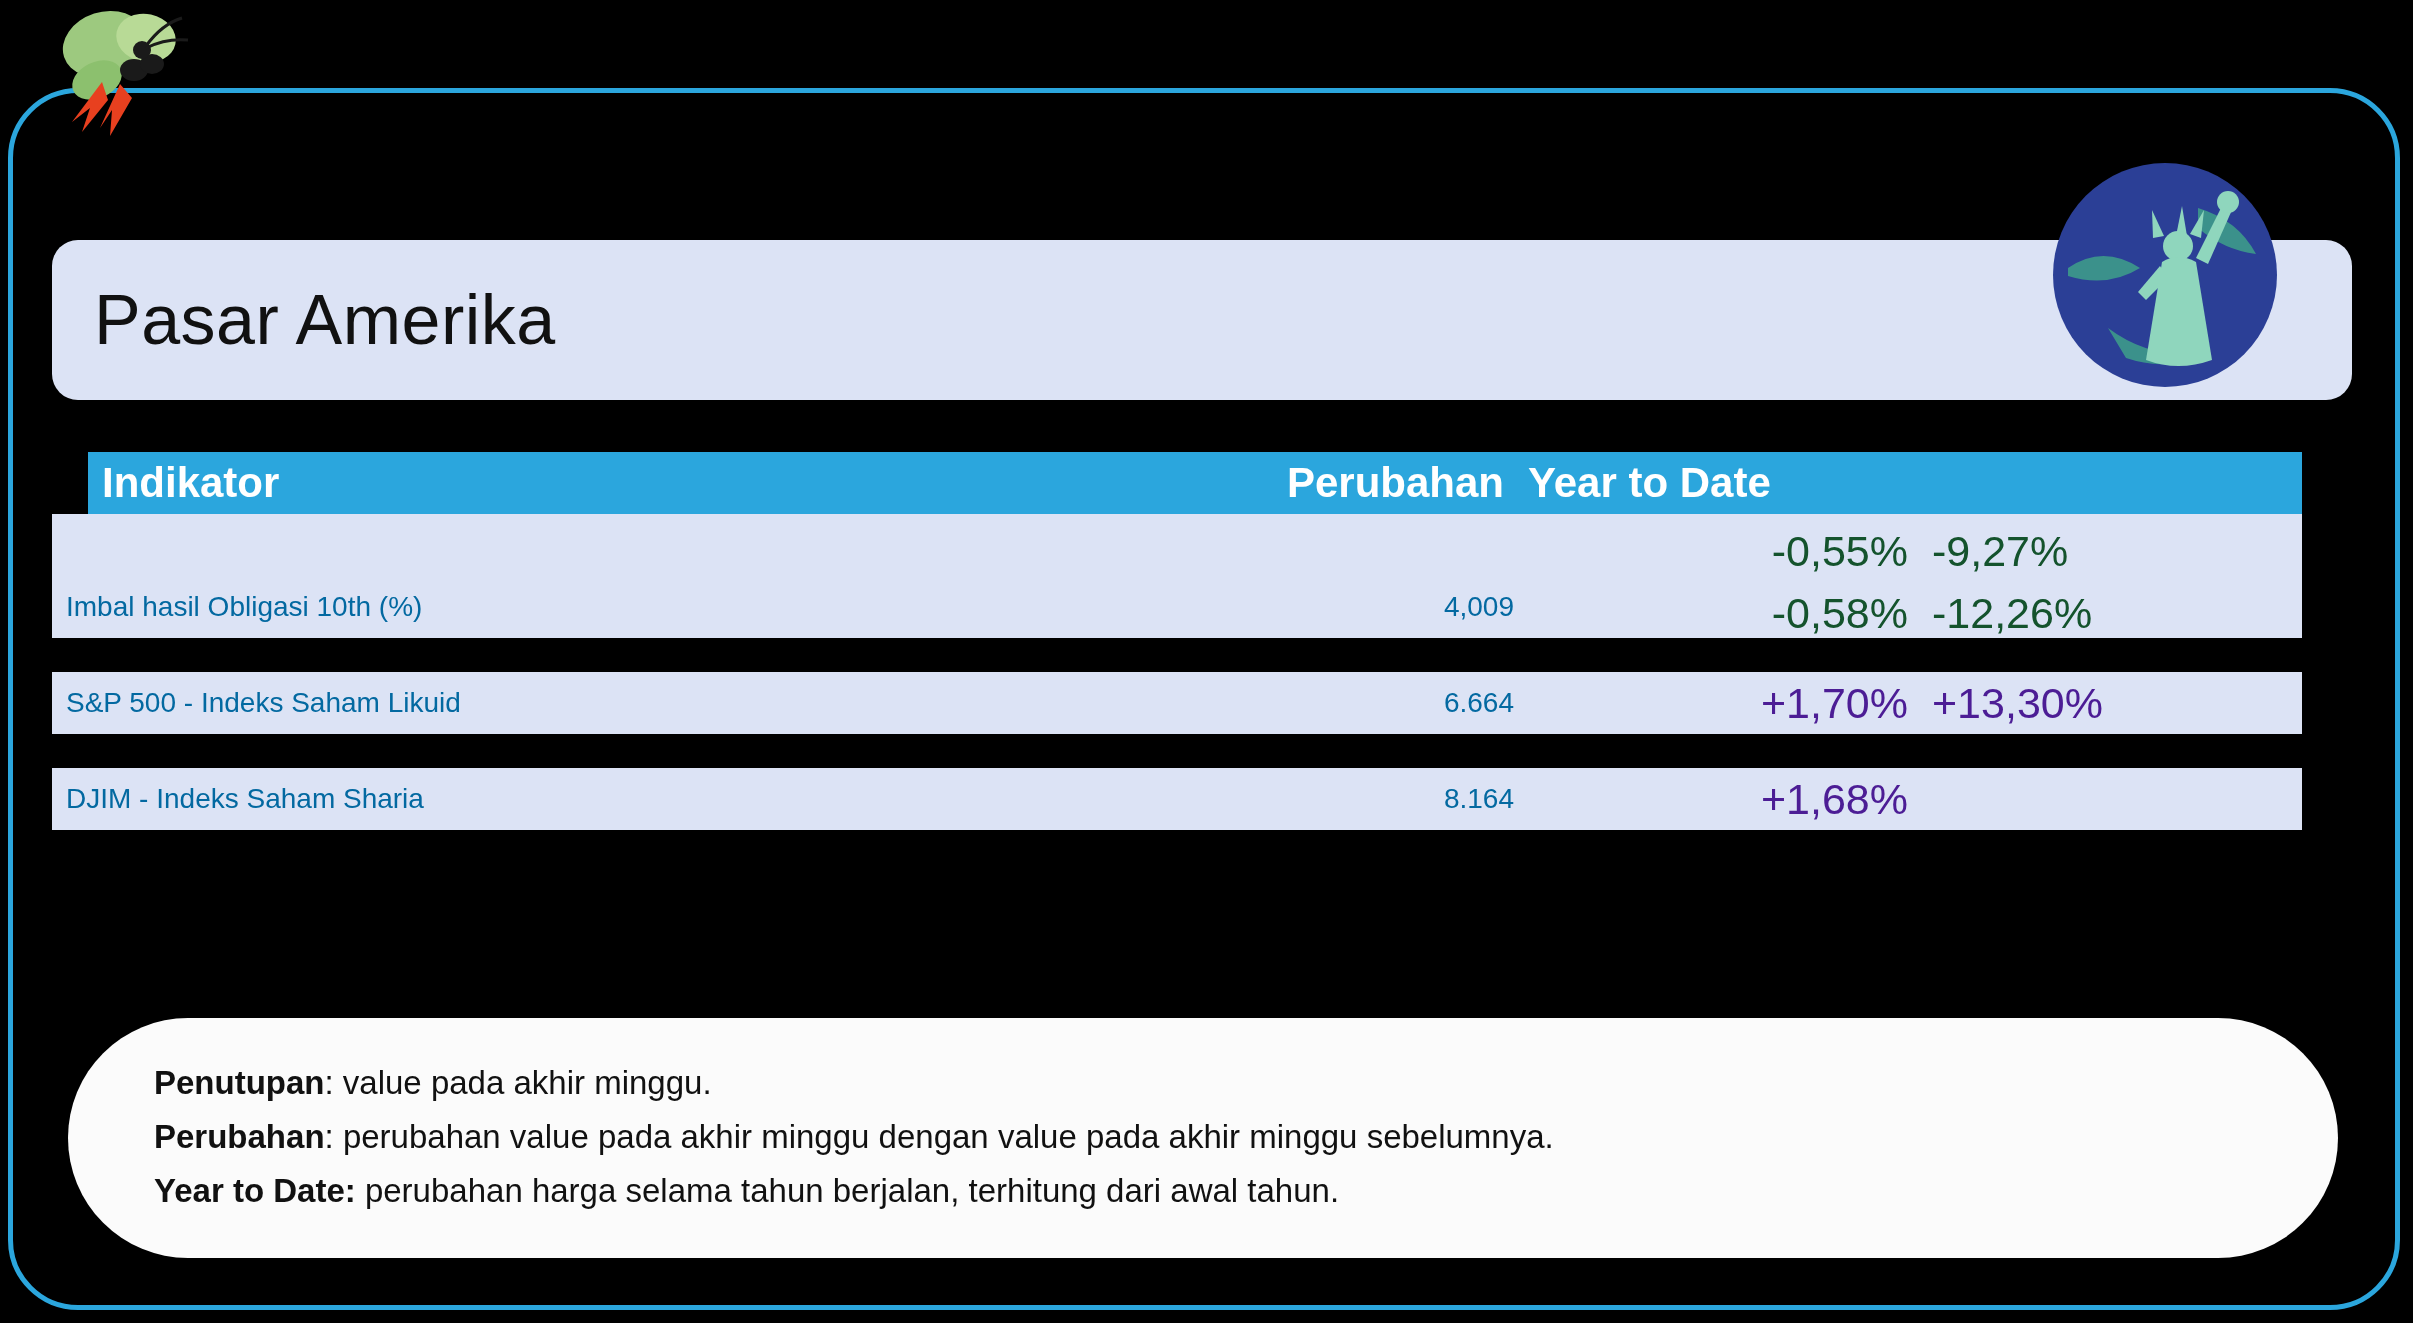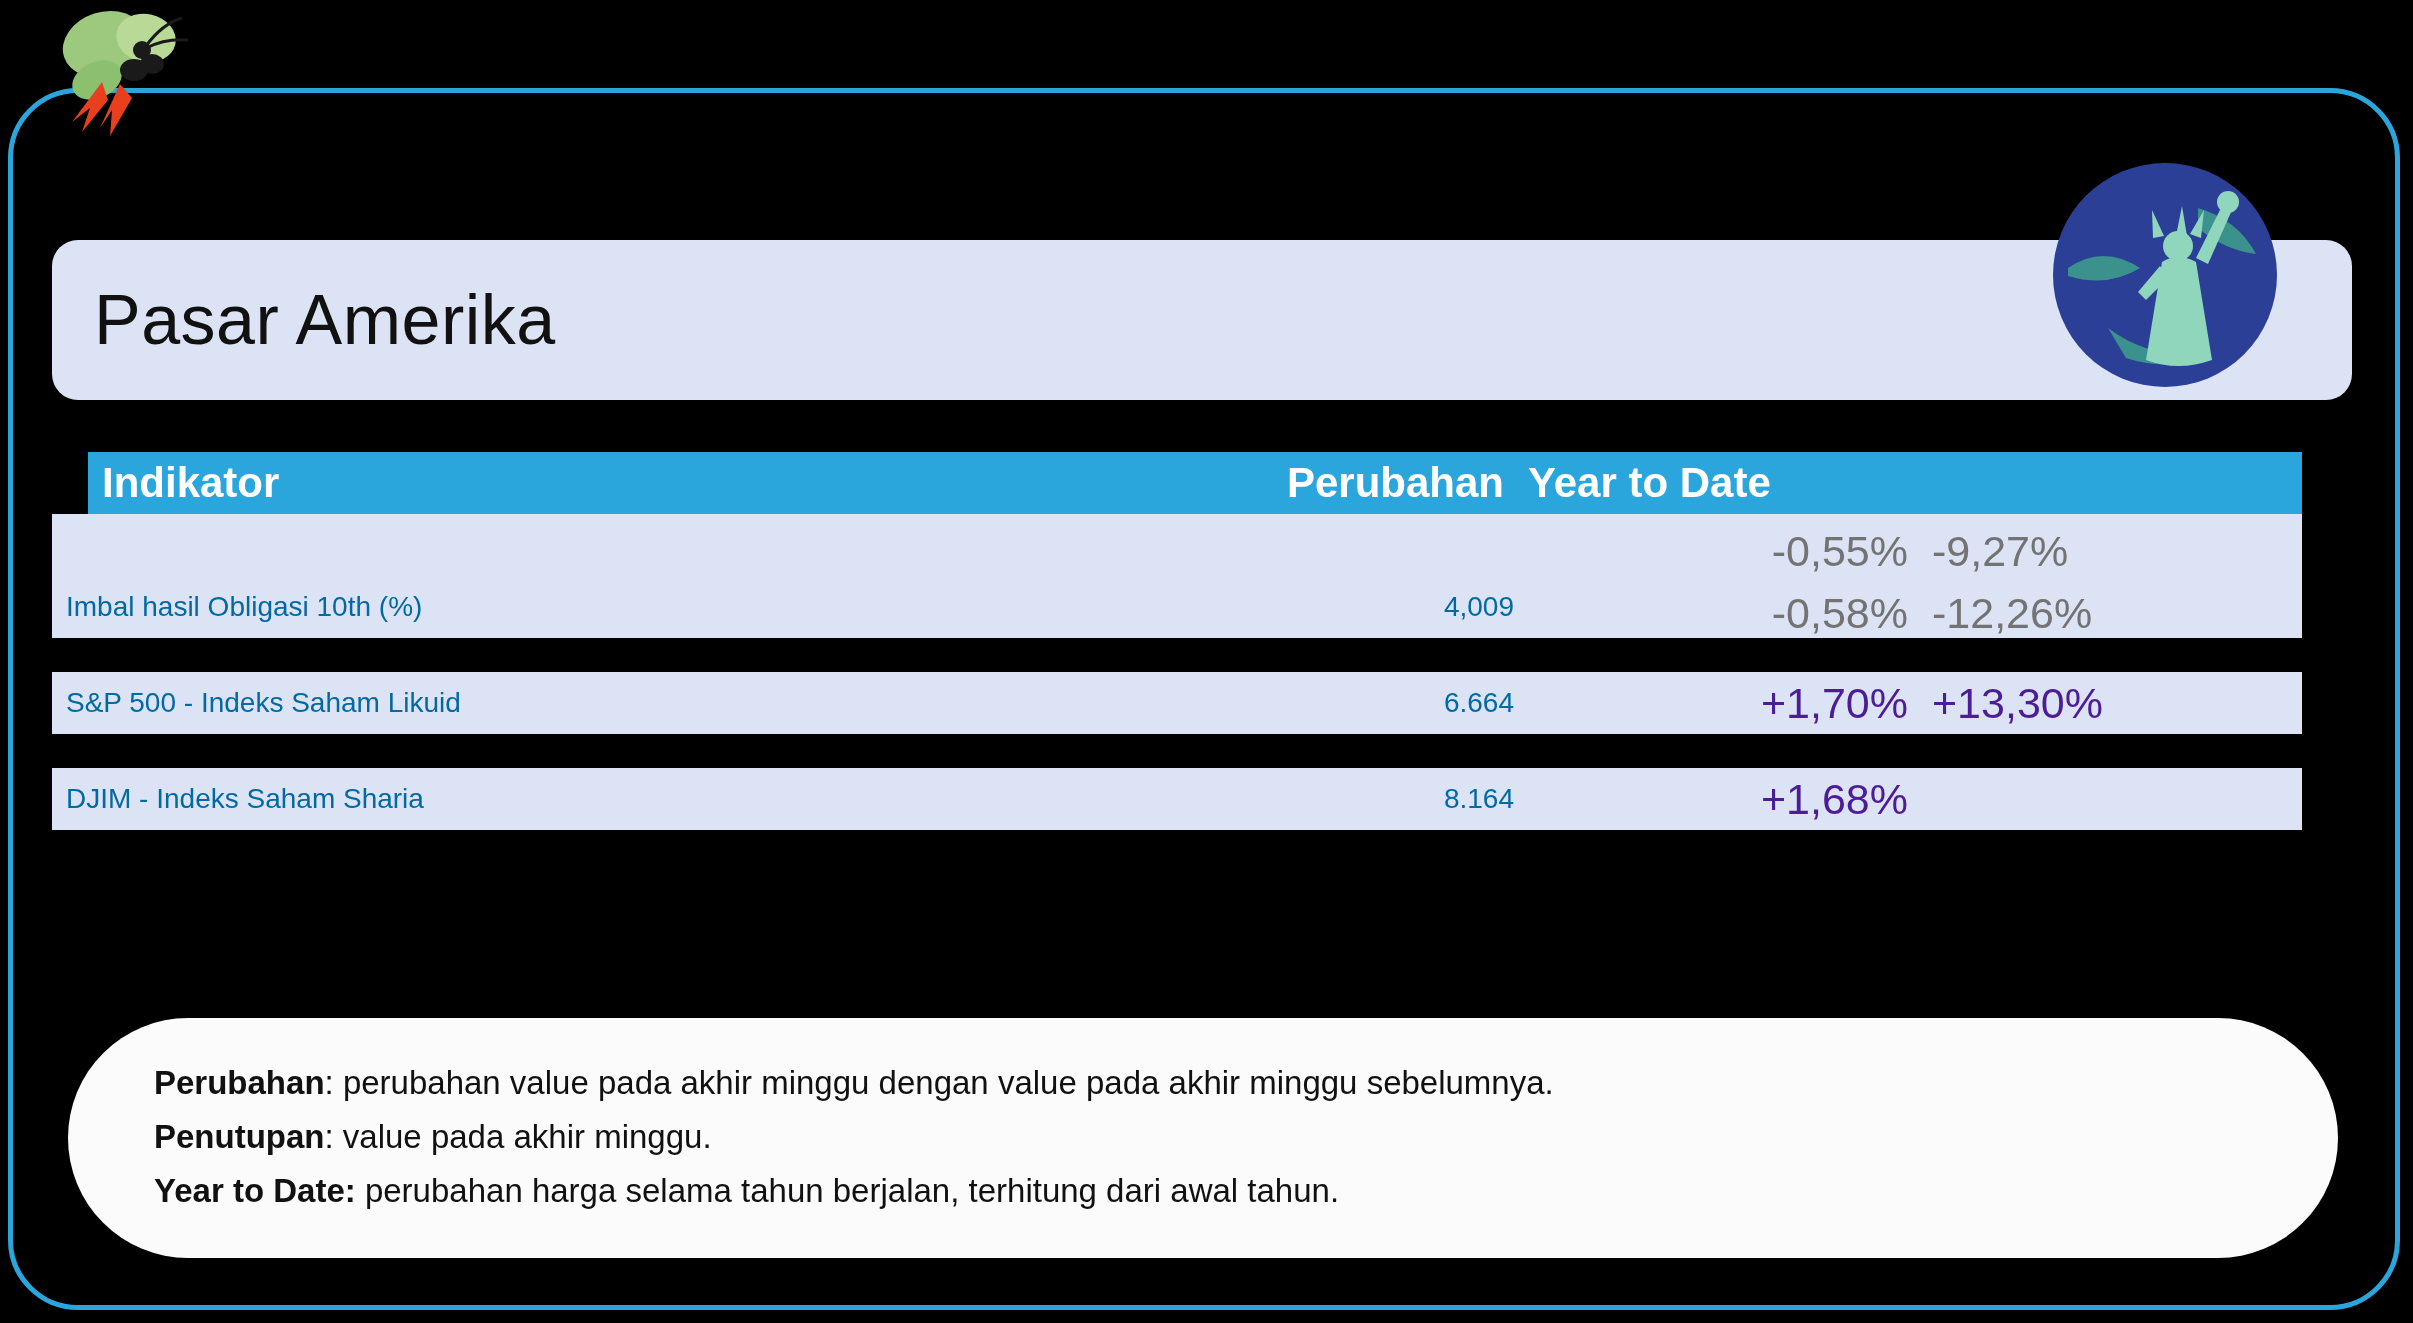--- a/index.html
+++ b/index.html
@@ -132,21 +132,21 @@
   }
   .row.data .c-ind,
   .row.data .c-val {
     color: #0369a1;
     font-size: 28px;
   }
   .row.data .c-chg,
   .row.data .c-ytd {
     font-size: 43px;
   }
-  .neg { color: #737373; margin-top: 12px; }
+  .neg { color: #14532d; margin-top: 12px; }
   .pos { color: #4c1d95; }
 
   
   .footnote {
     position: absolute;
     left: 68px;
     top: 1018px;
     width: 2270px;
     height: 240px;
     background: #fbfbfb;
@@ -243,23 +243,23 @@
     <div class="row data">
       <div class="c-ind">DJIM - Indeks Saham Sharia</div>
       <div class="c-val">8.164</div>
       <div class="c-chg pos">+1,68%</div>
     </div>
 
   </div>
 
   <div class="footnote">
     <p>
-      <b>Perubahan</b><span>: perubahan value pada akhir minggu dengan value pada akhir minggu sebelumnya.</span>
+      <b>Penutupan</b><span>: value pada akhir minggu.</span>
     </p>
     <p>
-      <b>Penutupan</b><span>: value pada akhir minggu.</span>
+      <b>Perubahan</b><span>: perubahan value pada akhir minggu dengan value pada akhir minggu sebelumnya.</span>
     </p>
     <p>
       <b>Year to Date:</b><span> perubahan harga selama tahun berjalan, terhitung dari awal tahun.</span>
     </p>
   </div>
 
 </div>
 
 </body></html>

